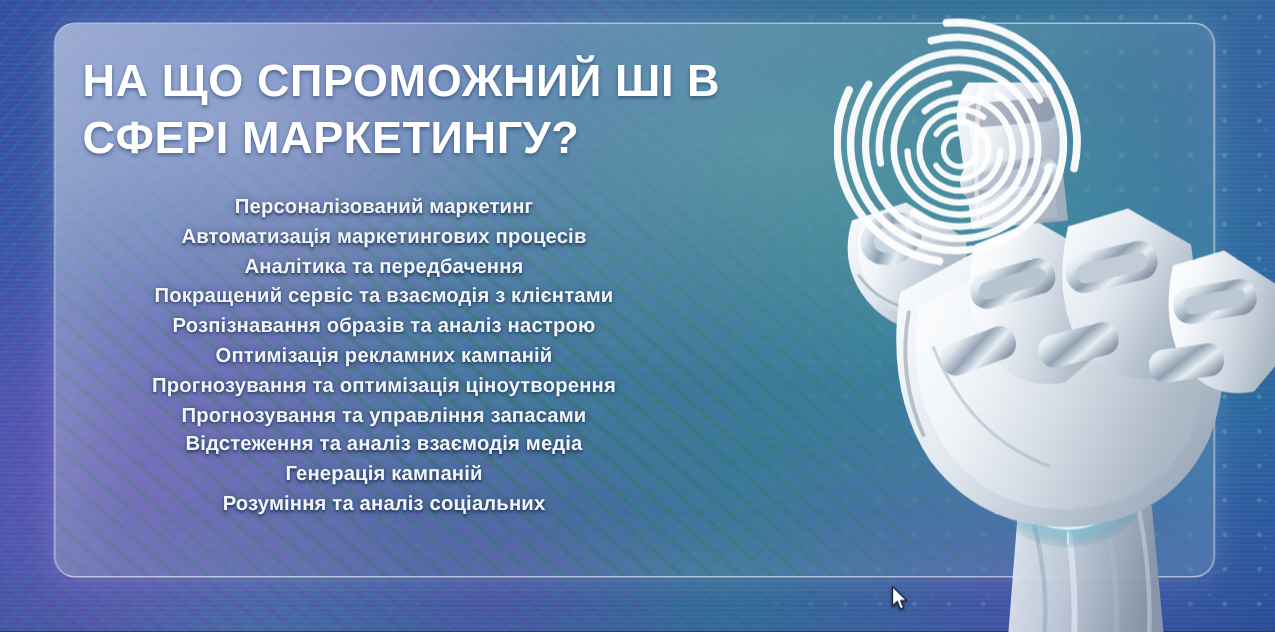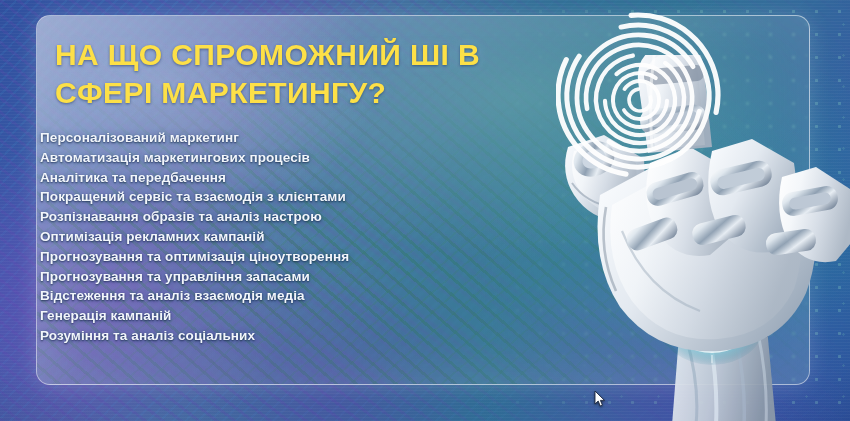--- a/index.html
+++ b/index.html
@@ -146,30 +146,30 @@
 
   
   #title{
     position:absolute;
     left:55px; top:36px;
     width:520px;
     font-size:30px;
     font-weight:700;
     line-height:38px;
     letter-spacing:.4px;
-    color:#fde047;
+    color:#ffffff;
     text-shadow:0 1px 3px rgba(20,40,80,.55),
                 0 0 12px rgba(150,190,250,.30);
   }
 
   #list{
     position:absolute;
     left:40px; top:128px;
     width:432px;
-    text-align:left;
+    text-align:center;
   }
   .list-line{
     font-size:13.5px;
     font-weight:700;
     line-height:19.8px;
     color:#f2f6fb;
     letter-spacing:.1px;
     white-space:nowrap;
     text-shadow:0 1px 2px rgba(12,30,60,.75),
                 0 0 6px rgba(40,70,120,.45);

